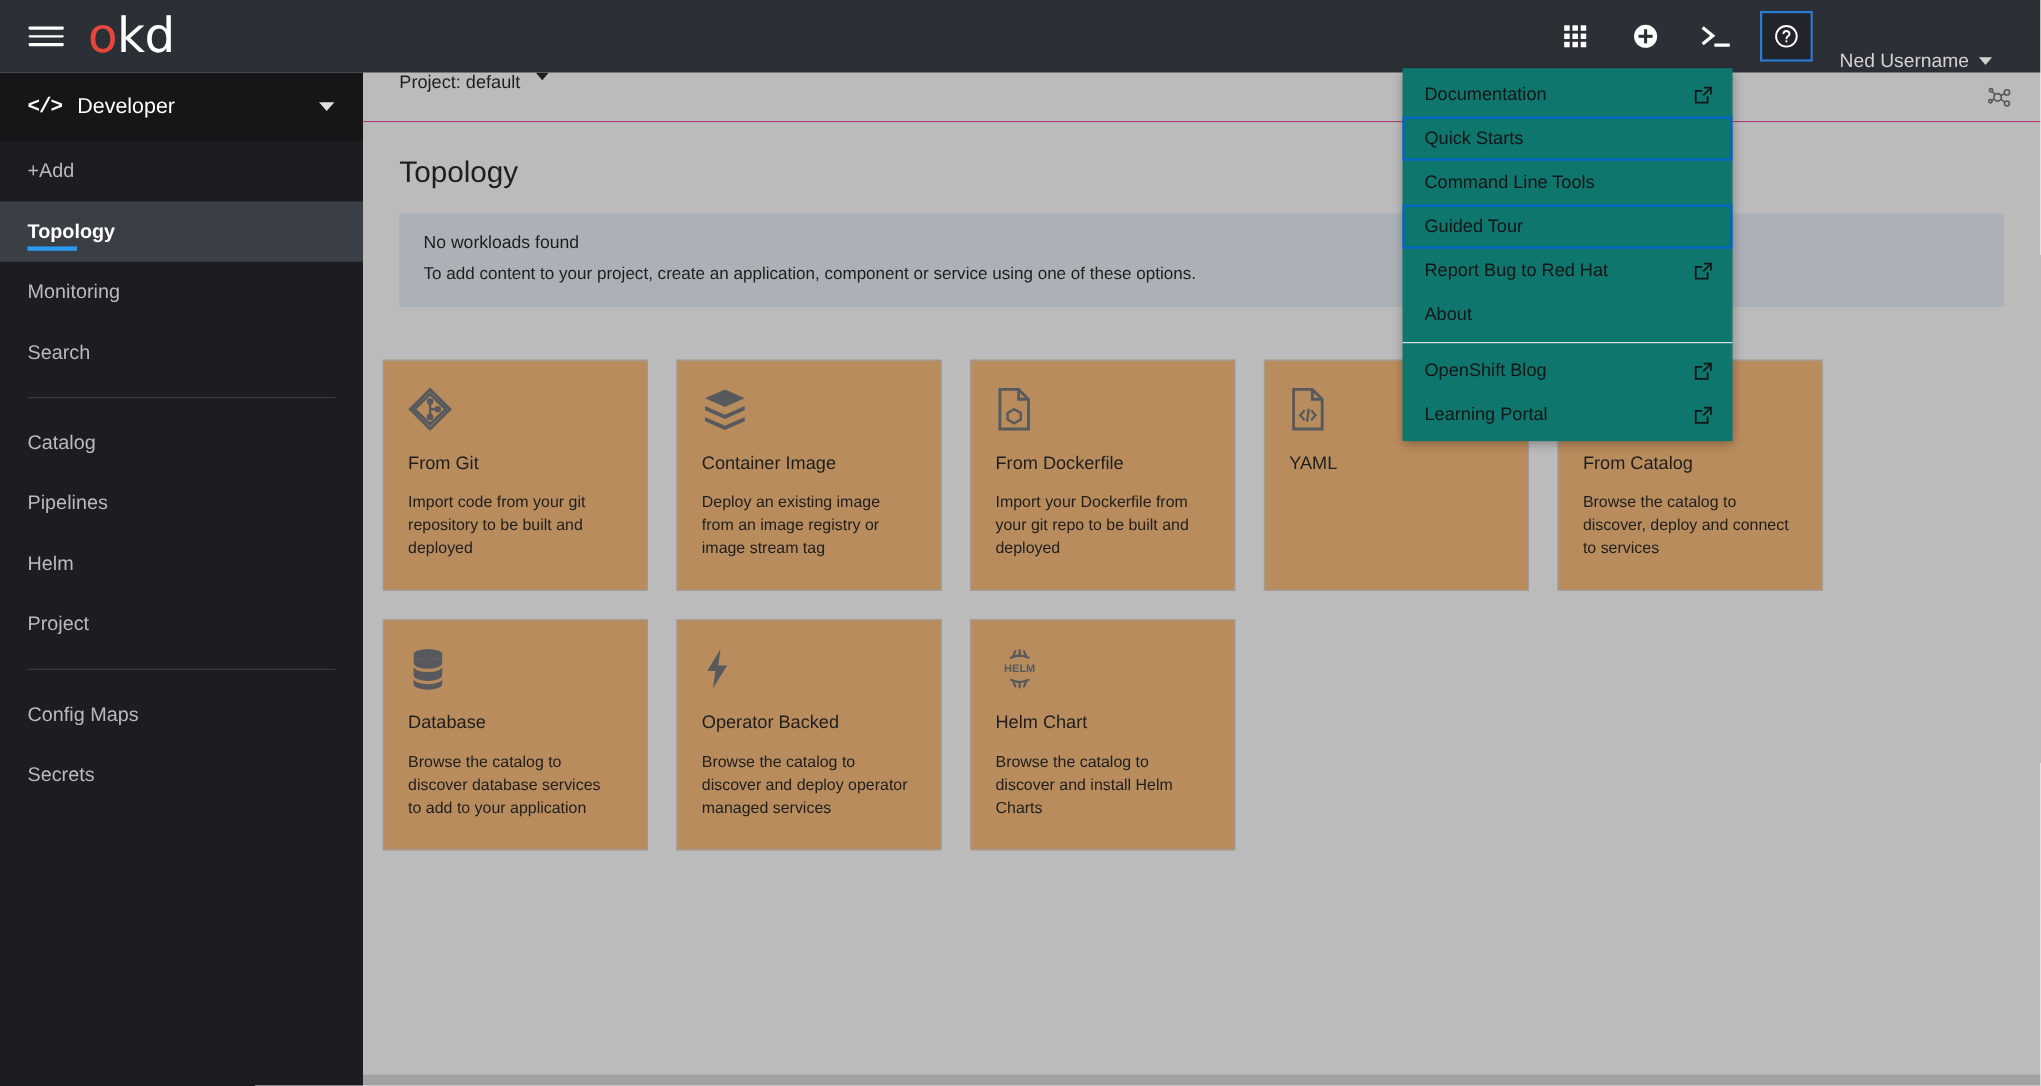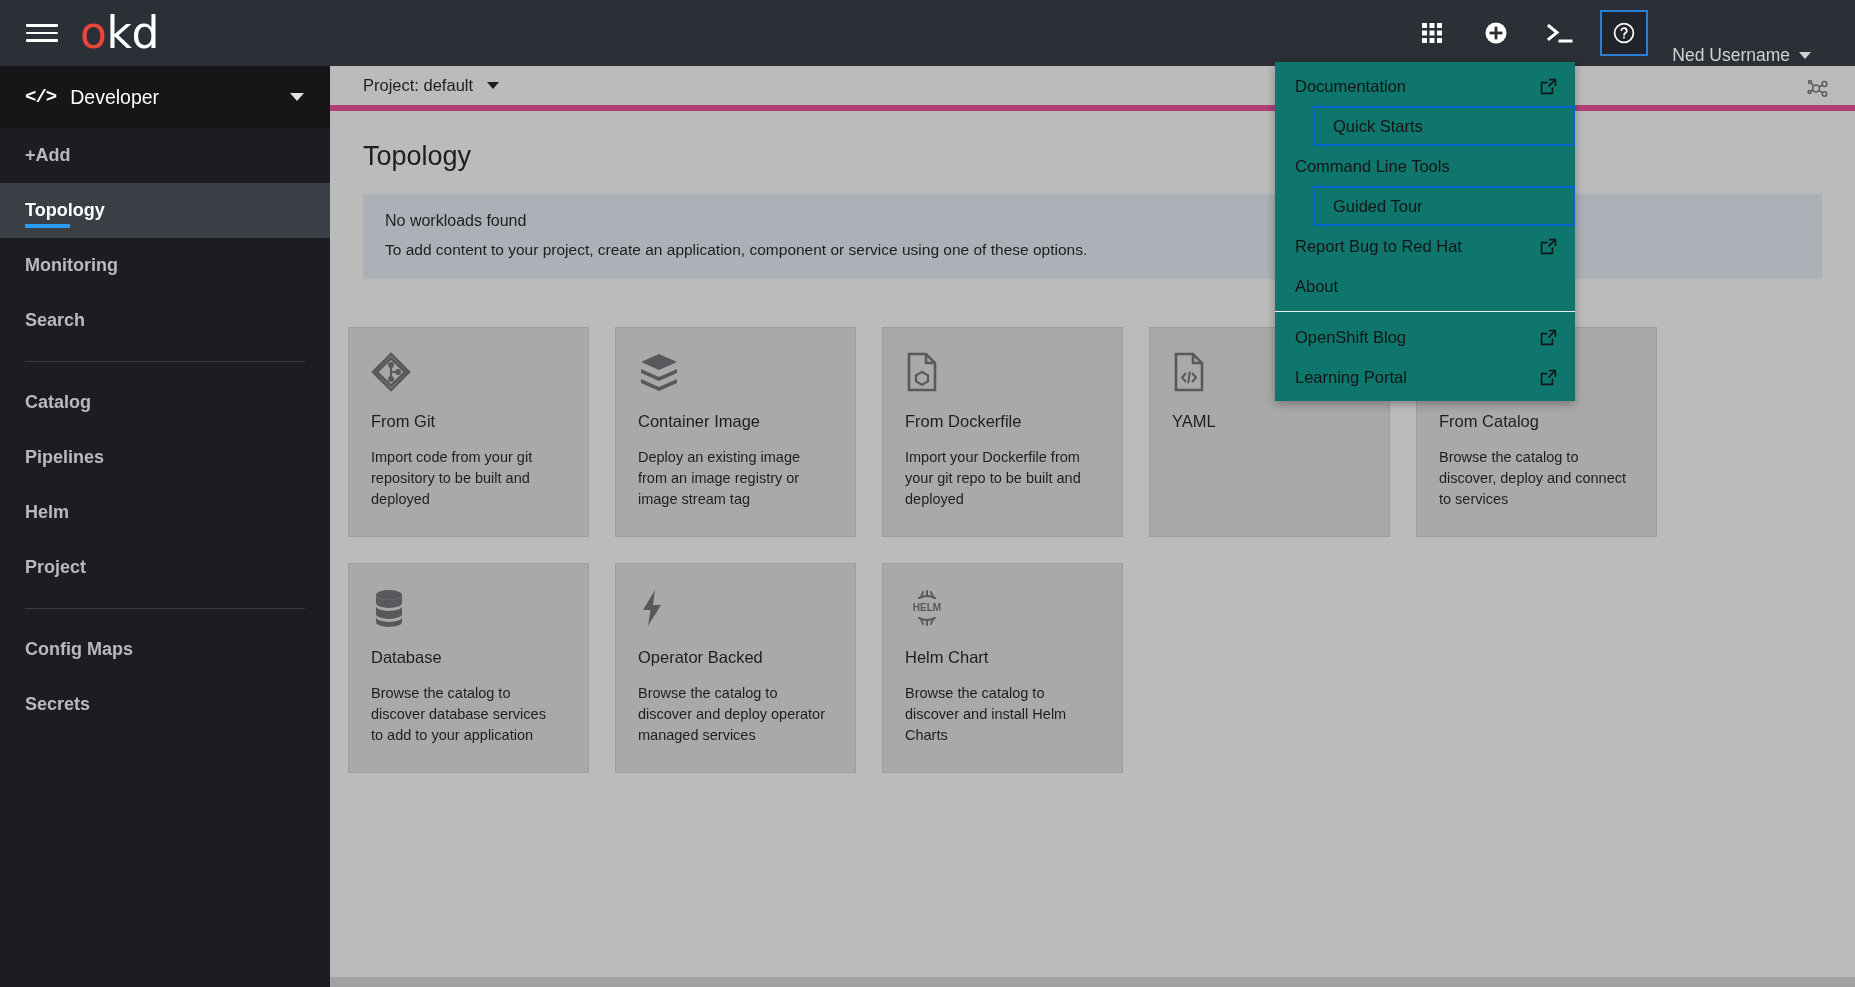--- a/index.html
+++ b/index.html
@@ -96,21 +96,21 @@
     border-left: 7px solid transparent;
     border-right: 7px solid transparent;
     border-top: 8px solid #e0e0e0;
   }
   .nav-list { padding-top: 0; }
   .nav-item {
     height: 55px;
     display: flex; align-items: center;
     padding-left: 25px;
     color: #b8babd; font-size: 18px;
-    cursor: pointer; position: relative; font-weight: bold;
+    cursor: pointer; position: relative;
   }
   .nav-item.active {
     background: #393f44; color: #fff; font-weight: 700;
   }
   .nav-item.active::after {
     content: ""; position: absolute;
     left: 25px; bottom: 10px;
     width: 45px; height: 4px; background: #2b9af3;
   }
   .nav-divider {
@@ -119,23 +119,23 @@
   }
 
   
   .content {
     position: absolute; top: 66px; left: 330px;
     width: 1525px; height: 921px;
     background: #fff; overflow: hidden;
   }
   .project-bar {
     height: 45px;
-    display: flex; align-items: center;
+    display: flex; align-items: flex-start;
     padding-left: 33px;
-    border-bottom: 6px solid #ec4899;
+    border-bottom: 1px solid #ec4899;
     position: relative;
   }
   .project-label { font-size: 16.5px; color: #151515; }
   .project-caret {
     width: 0; height: 0;
     border-left: 6px solid transparent;
     border-right: 6px solid transparent;
     border-top: 7px solid #151515;
     margin-left: 14px;
   }
@@ -157,21 +157,21 @@
   .alert-text { font-size: 15.5px; color: #151515; }
 
   .card-grid {
     display: grid;
     grid-template-columns: repeat(5, 241px);
     column-gap: 26px;
     row-gap: 26px;
     padding: 48px 0 0 18px;
   }
   .card {
-    background: #e5e5e5;
+    background: #fdba74;
     border: 1px solid #d2d2d2;
     padding: 24px 28px 26px 22px;
     min-height: 182px;
     cursor: pointer;
   }
   .card-icon { height: 44px; color: #6a6e73; margin-bottom: 16px; }
   .card-title { font-size: 16.5px; color: #151515; margin-bottom: 16px; }
   .card-desc { font-size: 14.5px; color: #151515; line-height: 1.45; }
 
   .content-footer {
@@ -205,21 +205,21 @@
     padding: 4px 0;
   }
   .menu-item {
     height: 40px;
     display: flex; align-items: center;
     padding: 0 16px 0 18px;
     font-size: 16.5px; color: #151515;
     cursor: pointer;
     border: 2px solid transparent;
   }
-  .menu-item.focused { border: 2px solid #0066cc; margin-left: 38px; }
+  .menu-item.focused { border: 2px solid #0066cc; }
   .menu-item .mi-label { flex: 1; }
   .menu-item .ext-icon { color: #151515; display: flex; align-items: center; }
   .menu-divider { height: 1px; background: #ededed; margin: 5px 0; }
 </style>
 </head>
 <body>
 
 <div id="app">
 
   <div class="masthead">

